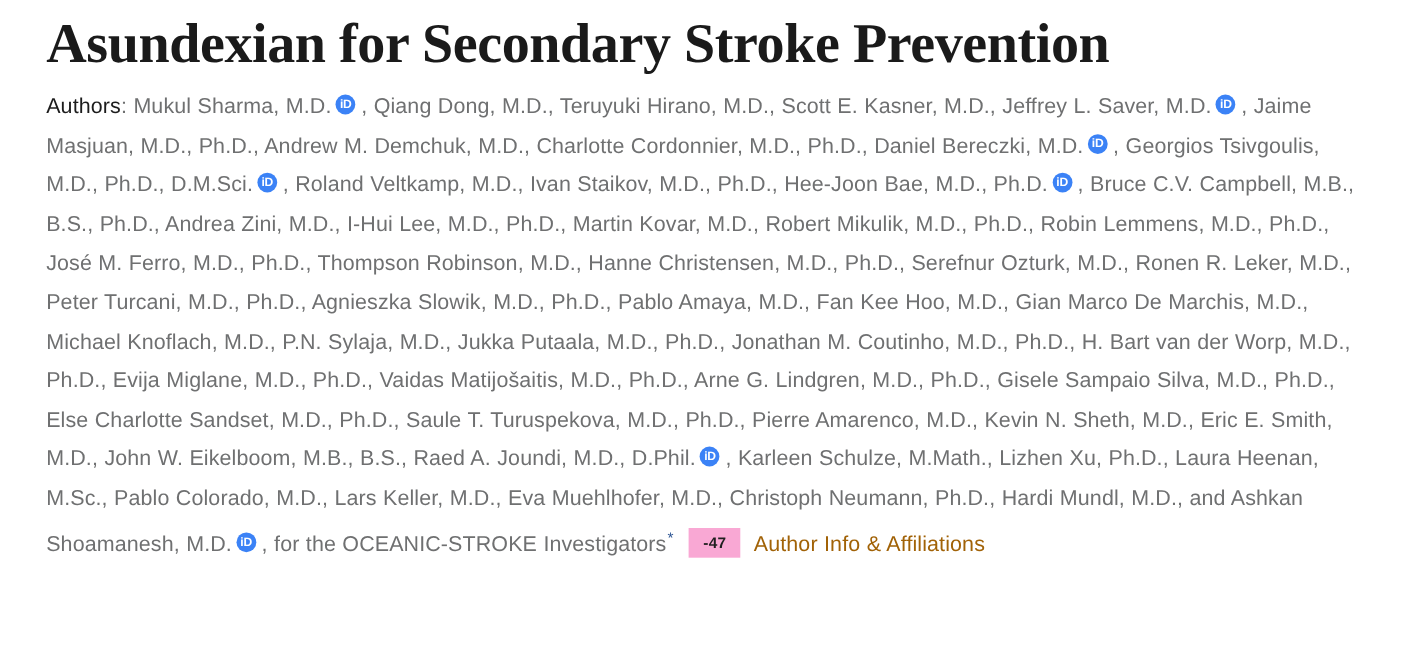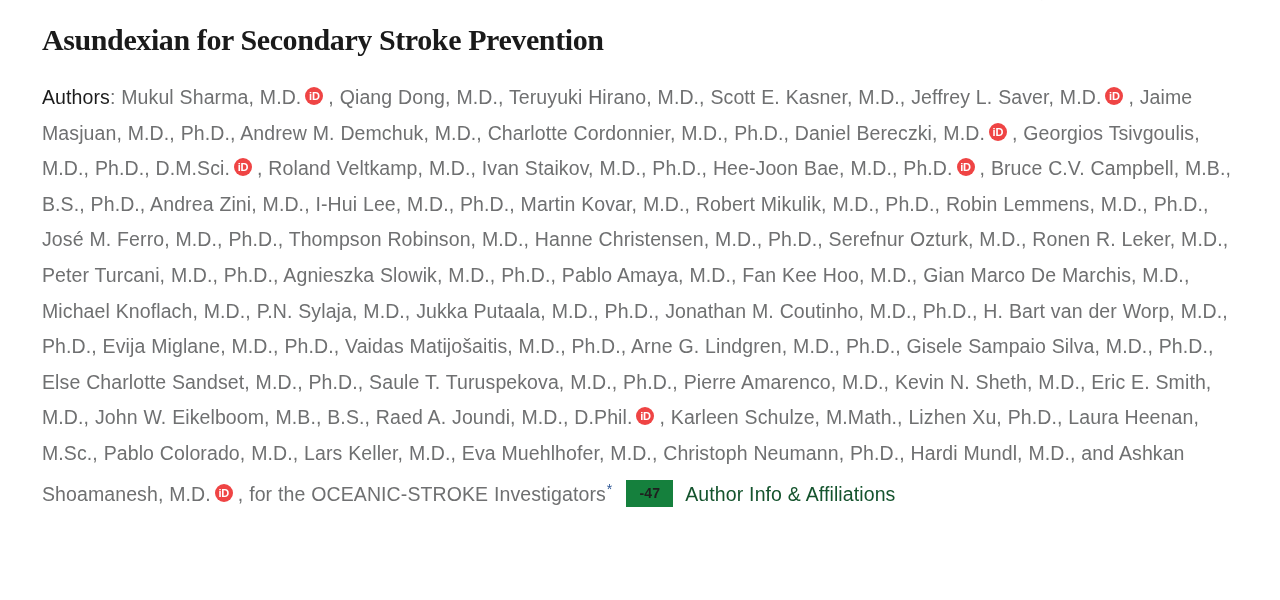--- a/index.html
+++ b/index.html
@@ -31,21 +31,21 @@
     font-size: 13px;
     color: #f0f0f2;
     letter-spacing: .4px;
     white-space: nowrap;
     user-select: none;
   }
 
   .article-title {
     font-family: "Liberation Serif", "DejaVu Serif", serif;
     font-weight: 700;
-    font-size: 30px;
+    font-size: 51px;
     line-height: 52px;
     color: #1a1a1a;
     letter-spacing: -0.4px;
     margin: 0;
     padding-top: 14px;
   }
 
   .authors-block {
     margin-top: 14px;
     font-size: 19.5px;
@@ -60,21 +60,21 @@
     font-weight: 400;
   }
   .authors-colon { color: #6f7071; }
 
   
   .orcid {
     display: inline-block;
     width: 18px;
     height: 18px;
     border-radius: 50%;
-    background: #ef4444;
+    background: #3b82f6;
     position: relative;
     vertical-align: -1px;
     margin: 0 5px 0 4px;
   }
   .orcid .orcid-id {
     position: absolute;
     left: 0; right: 0; top: 0;
     height: 18px;
     line-height: 18.5px;
     text-align: center;
@@ -87,34 +87,34 @@
 
   .footnote-star {
     color: #2f5795;
     font-size: 14px;
     vertical-align: 7px;
     margin-left: 1px;
   }
 
   .altmetric-badge {
     display: inline-block;
-    background: #15803d;
+    background: #f9a8d4;
     color: #1f1f1f;
     font-size: 14px;
     font-weight: 700;
     font-family: "Liberation Sans", sans-serif;
     padding: 5px 13px 6px 13px;
     margin: 0 12px 0 14px;
     vertical-align: 3px;
     line-height: 16px;
     letter-spacing: .2px;
   }
 
   .author-info-link {
-    color: #14532d;
+    color: #a16207;
     text-decoration: none;
     cursor: pointer;
   }
 </style>
 </head>
 <body>
 
 <div class="page">
 
   <div class="clipped-top">—  ·  ——</div>

